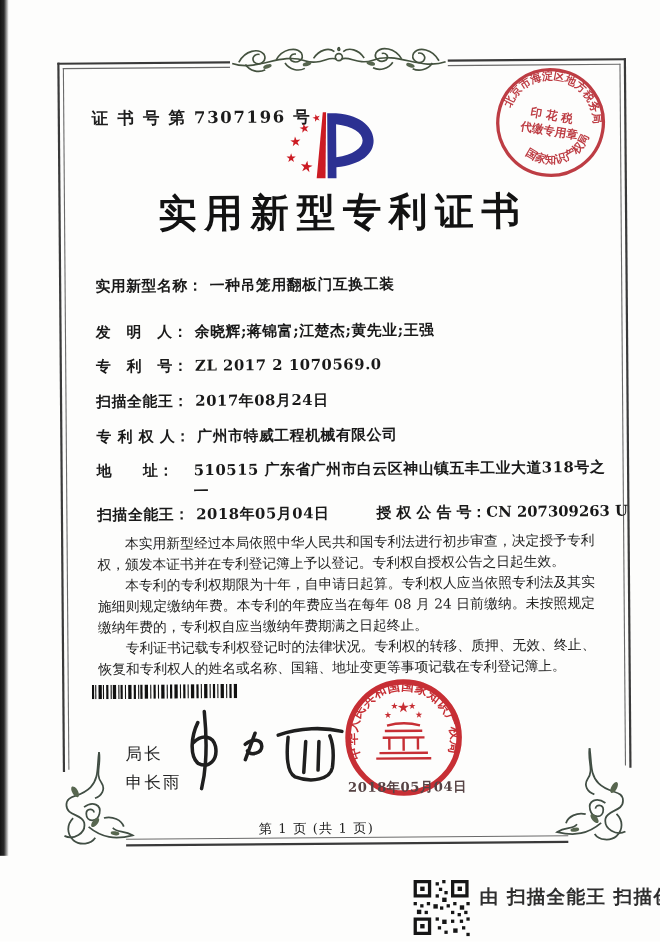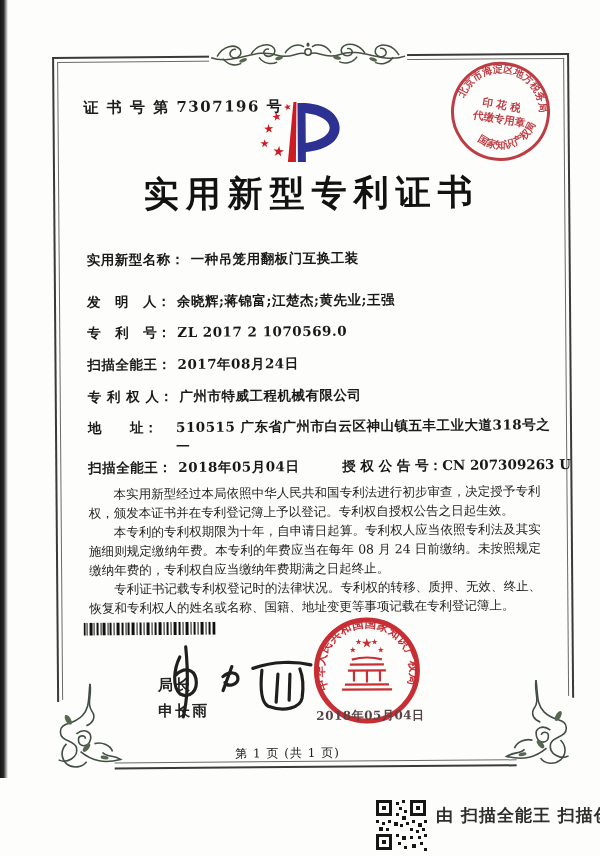--- a/index.html
+++ b/index.html
@@ -17,21 +17,21 @@
          letter-spacing:7px;color:#121212;}
   .field-row{position:absolute;left:88px;font-size:13.5px;font-weight:600;color:#191919;
              white-space:nowrap;letter-spacing:0.5px;}
   .field-label{display:inline-block;min-width:82px;}
   .field-value{margin-left:6px;}
   #addr-line2{position:absolute;left:176px;top:437px;font-size:13.5px;font-weight:600;color:#191919;}
   #grant-no-group{position:absolute;left:342px;top:458px;font-size:13.5px;font-weight:600;color:#191919;white-space:nowrap;}
   #paragraphs{position:absolute;left:88px;top:483px;width:452px;color:#1e1e1e;}
   #paragraphs p{margin:0;text-indent:2em;font-size:12.5px;line-height:19px;text-align:justify;font-weight:500;}
   #signer{position:absolute;left:112px;top:671px;font-family:"DejaVu Sans","Liberation Sans",sans-serif;
-          font-size:15px;font-weight:700;color:#242424;letter-spacing:2px;line-height:26px;margin-left:44px;}
+          font-size:15px;font-weight:400;color:#242424;letter-spacing:2px;line-height:26px;}
   #footer{position:absolute;left:55px;top:745px;width:460px;text-align:center;
           font-size:12px;color:#222;letter-spacing:1px;}
   #credit{position:absolute;left:436px;top:804px;font-family:"DejaVu Sans","Liberation Sans",sans-serif;
           font-size:17px;font-weight:700;color:#2e2e2e;letter-spacing:1px;white-space:nowrap;}
   svg text{font-family:"DejaVu Serif","Liberation Serif",serif;}
   #tax-stamp{transform:rotate(10deg);opacity:.88;}
 </style>
 </head>
 <body>
 

